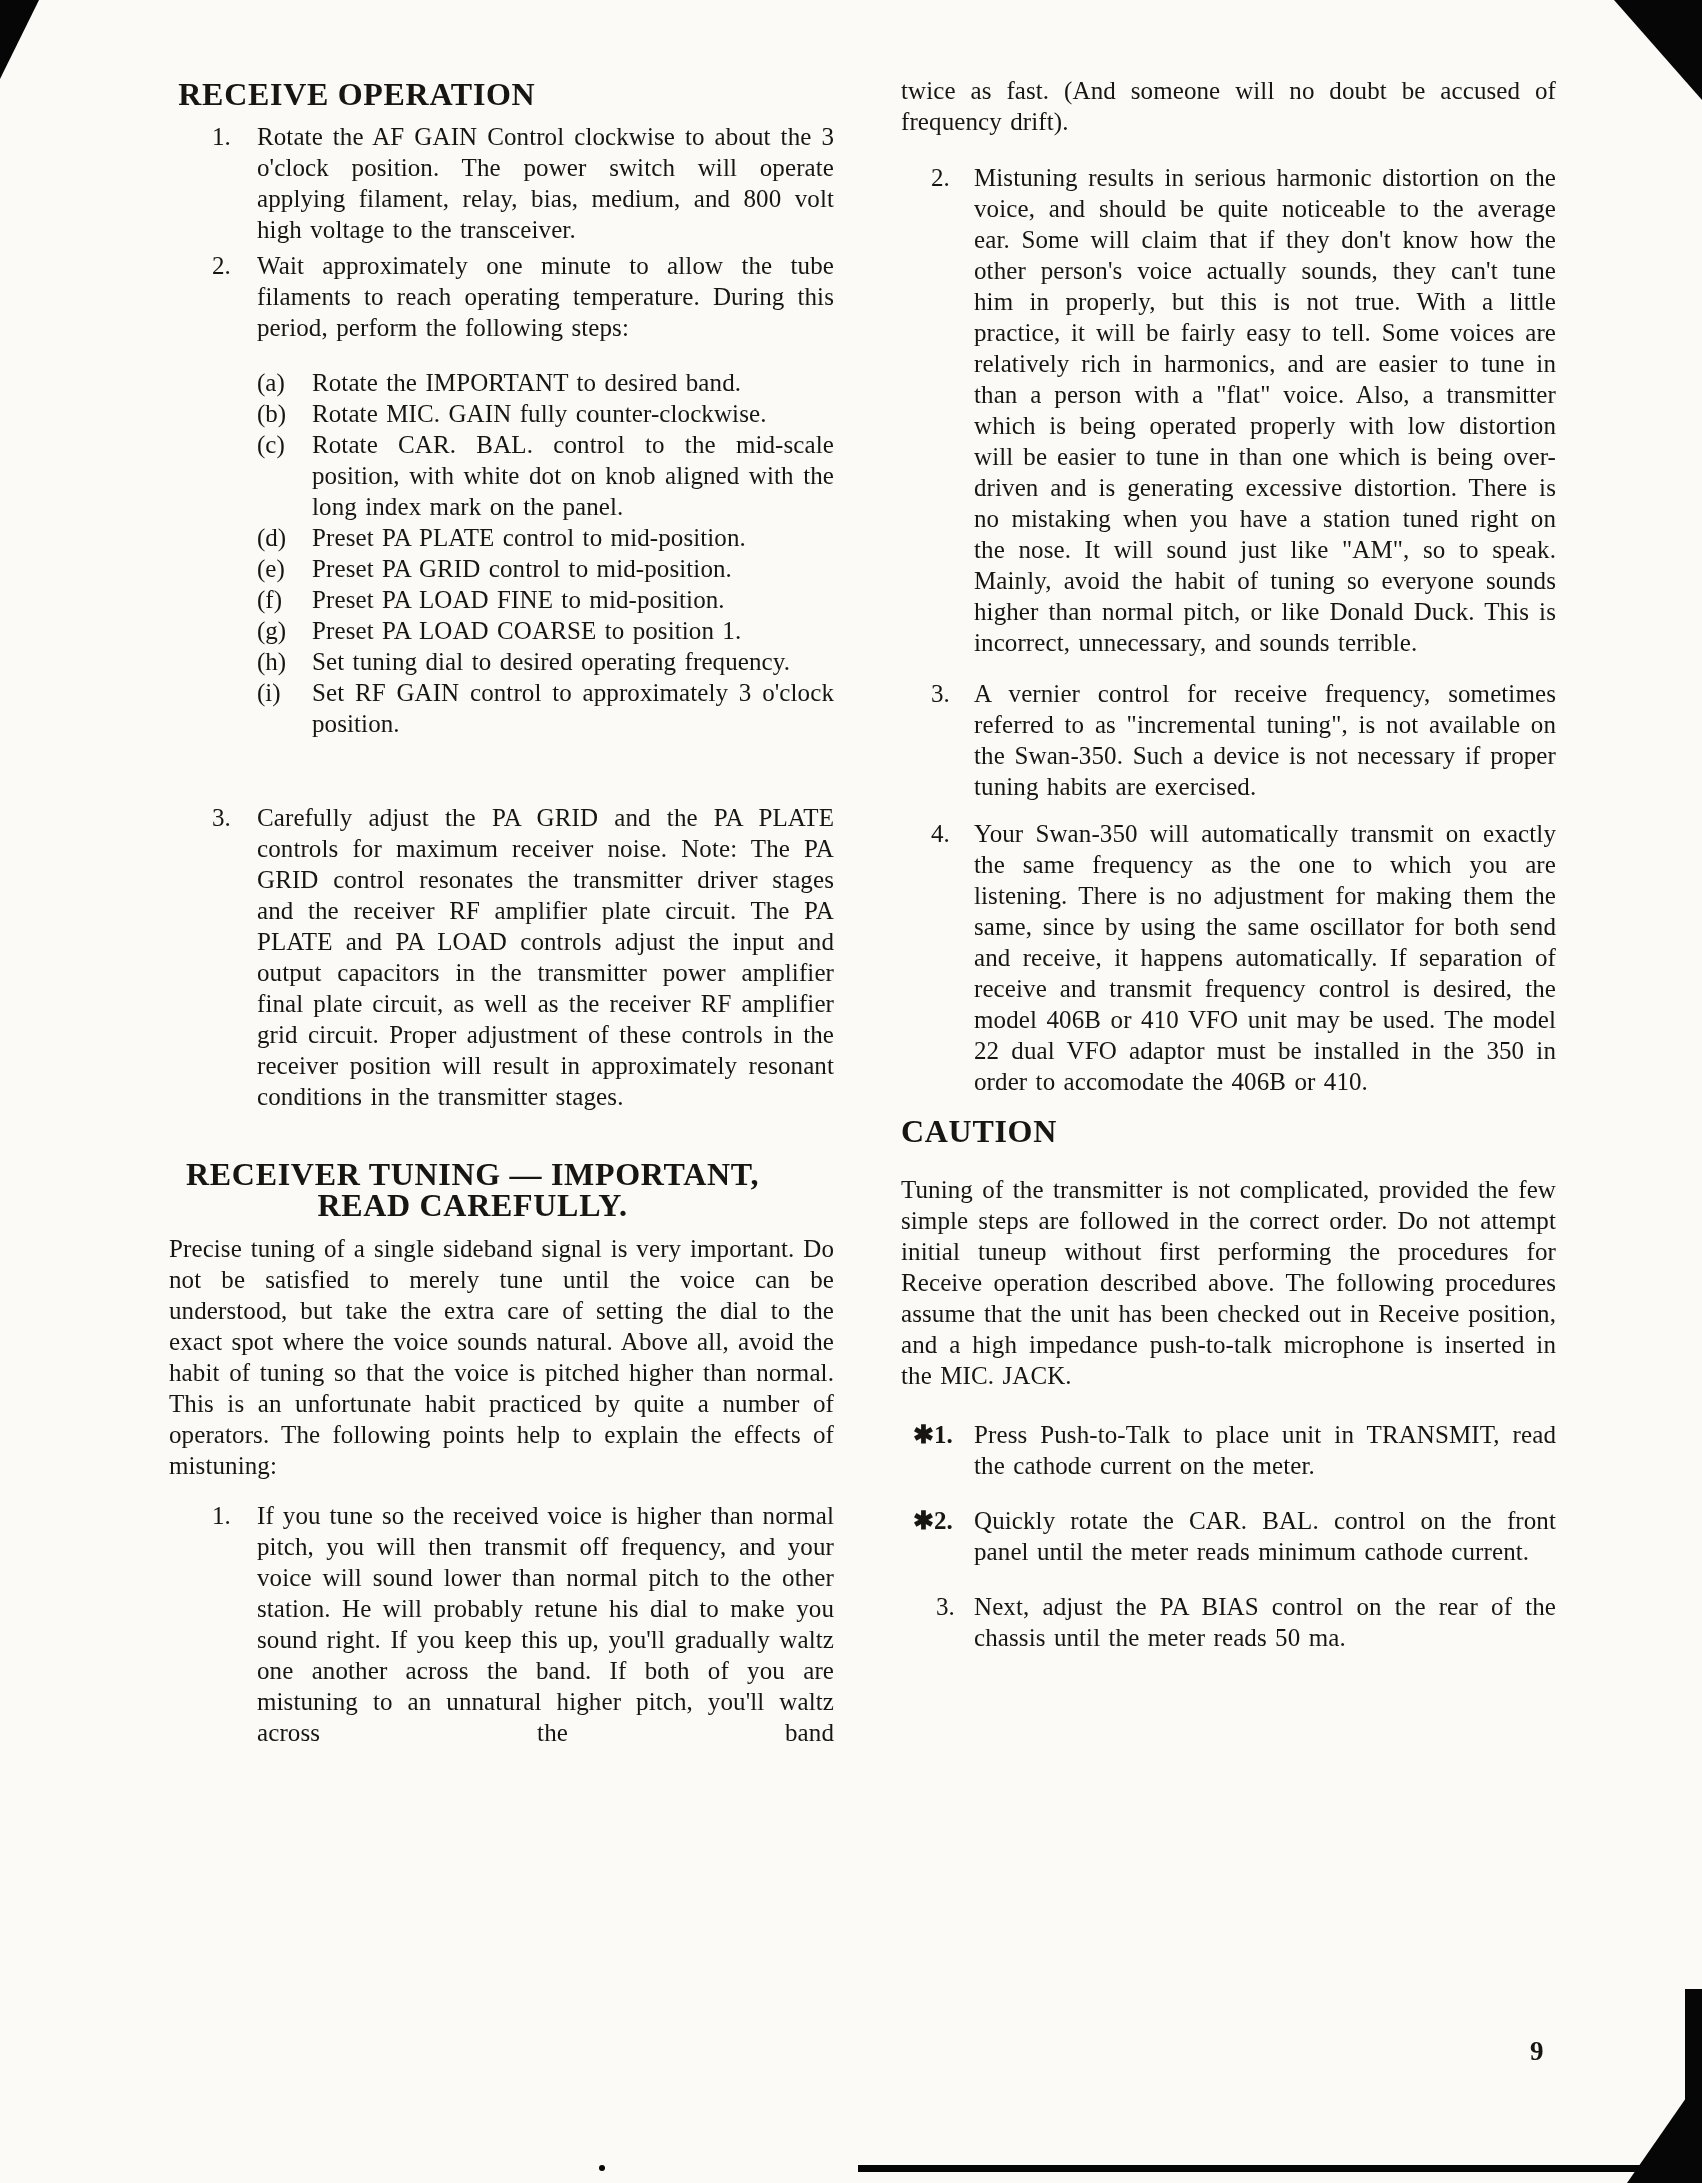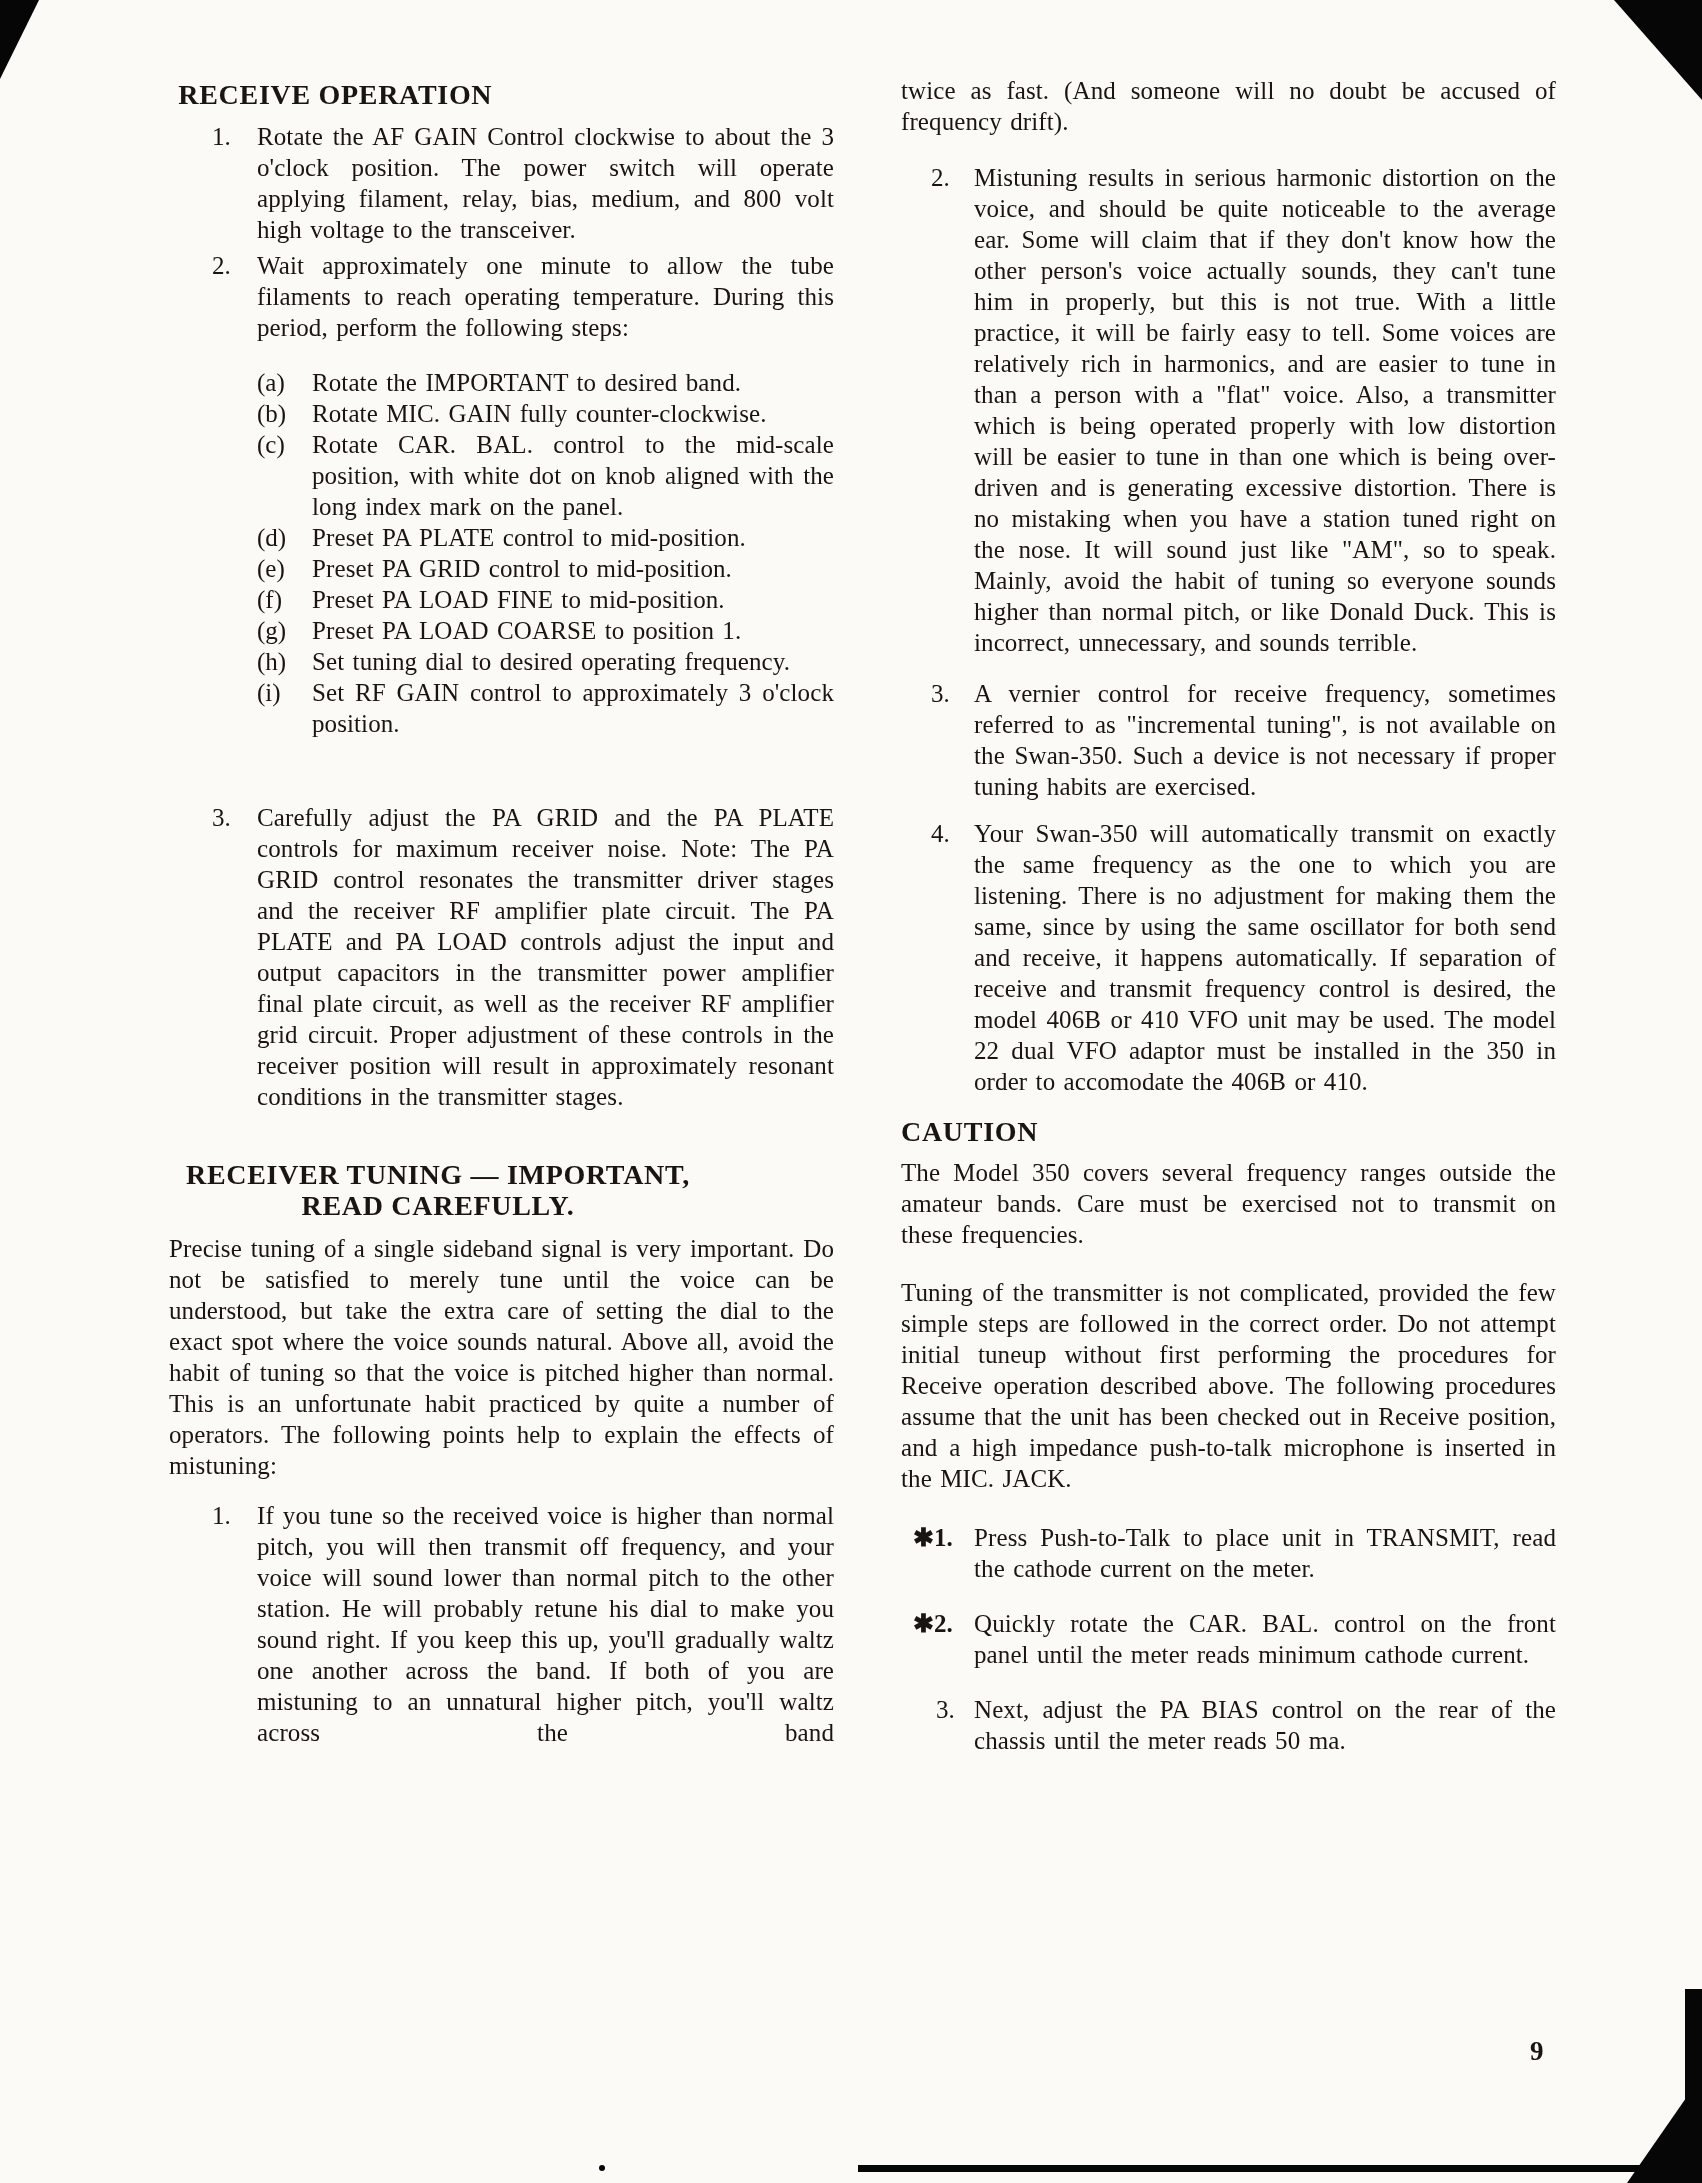--- a/index.html
+++ b/index.html
@@ -12,21 +12,21 @@
     font-size:25px;
     line-height:31px;
     overflow:hidden;
   }
   .page { position:absolute; inset:0; }
 
   .col { position:absolute; }
   .col-left  { left:169px; top:79px; width:665px; }
   .col-right { left:901px; top:75px; width:655px; }
 
-  .sec-h { font-size:28px; font-weight:bold; letter-spacing:0.7px; }
+  .sec-h { font-size:32px; font-weight:bold; letter-spacing:0.7px; }
   .receive-h { margin-left:9.3px; margin-bottom:10.7px; }
 
   .item { display:flex; align-items:flex-start; }
   .item .marker { flex:none; }
   .item .body { flex:1; text-align:justify; word-spacing:2px; letter-spacing:0.1px; }
 
   .main-item { margin-left:43px; }
   .main-item .marker { width:45px; }
 
   .sub-item { margin-left:88px; }
@@ -167,21 +167,20 @@
     </div>
 
     <div class="item r-item r-item-4">
       <span class="marker">4.</span>
       <div class="body">Your Swan-350 will automatically transmit on exactly the same frequency as the one to which you are listening. There is no adjustment for making them the same, since by using the same oscillator for both send and receive, it happens automatically. If separation of receive and transmit frequency control is desired, the model 406B or 410 VFO unit may be used. The model 22 dual VFO adaptor must be installed in the 350 in order to accomodate the 406B or 410.</div>
     </div>
 
 
     <div class="sec-h caution-h">CAUTION</div>
 
-    <p class="caution-para">The Model 350 covers several frequency ranges outside the amateur bands. Care must be exercised not to transmit on these frequencies.</p>
 
     <p class="procedure-para">Tuning of the transmitter is not complicated, provided the few simple steps are followed in the correct order. Do not attempt initial tuneup without first performing the procedures for Receive operation described above. The following procedures assume that the unit has been checked out in Receive position, and a high impedance push-to-talk microphone is inserted in the MIC. JACK.</p>
 
     <div class="item t-item t-item-1">
       <span class="marker">✱1.</span>
       <div class="body">Press Push-to-Talk to place unit in TRANSMIT, read the cathode current on the meter.</div>
     </div>
 
     <div class="item t-item t-item-2">
       <span class="marker">✱2.</span>

